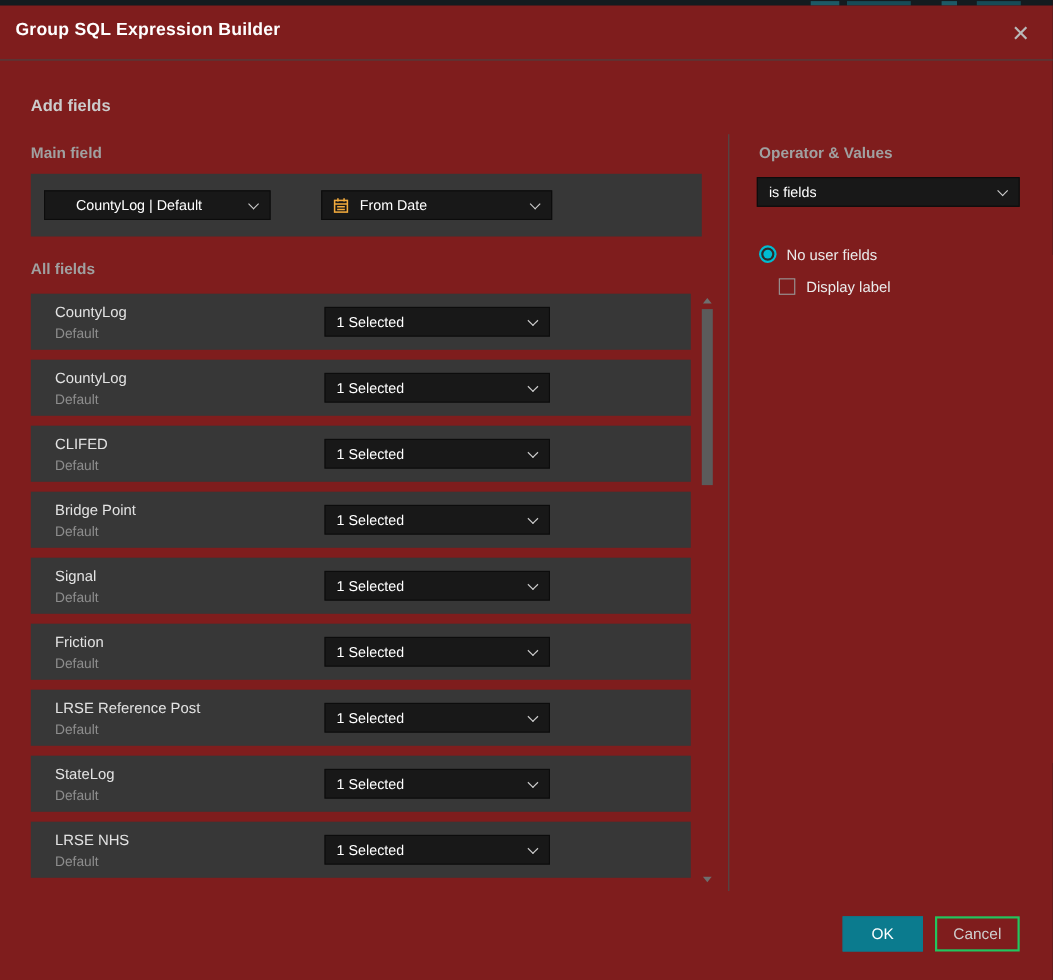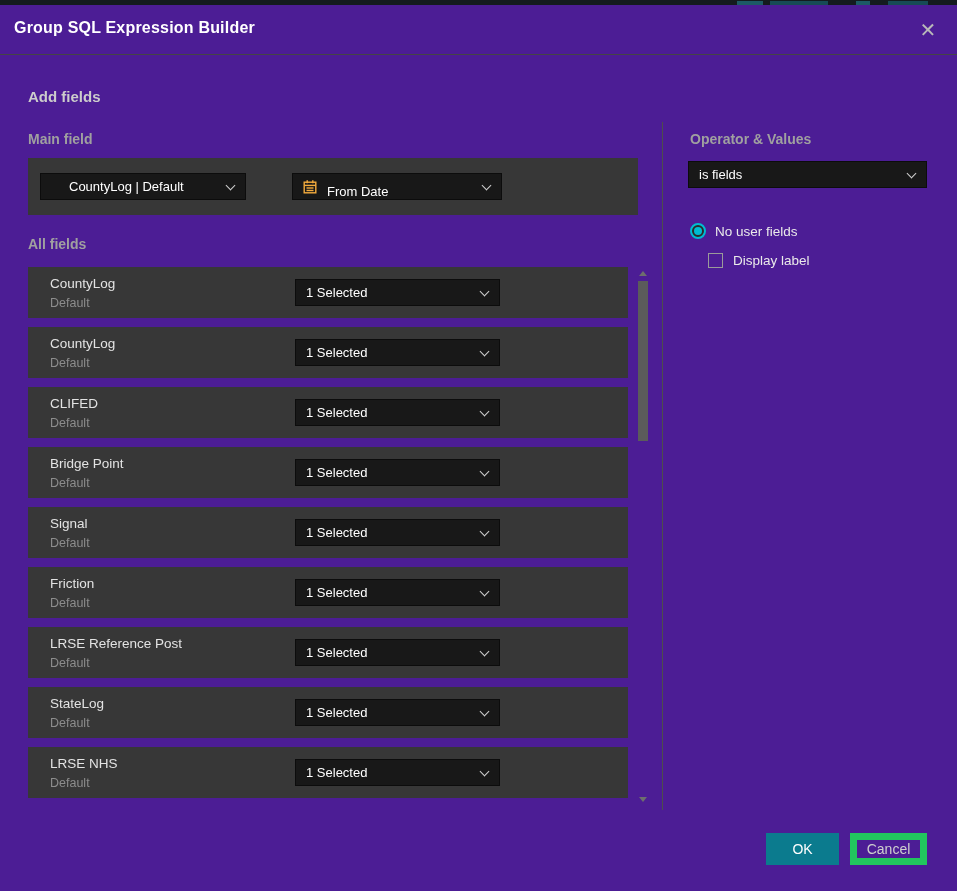--- a/index.html
+++ b/index.html
@@ -15,21 +15,21 @@
   
   .app-edge { position:absolute; top:0; left:0; width:957px; height:5px; background:#141b1f; }
   .app-edge .mark { position:absolute; top:1px; height:4px; background:#1d5a66; }
   .app-edge .m1 { left:737px; width:26px; }
   .app-edge .m2 { left:770px; width:58px; background:#174b56; }
   .app-edge .m3 { left:856px; width:14px; }
   .app-edge .m4 { left:888px; width:40px; background:#174b56; }
 
   .dialog {
     position:absolute; top:5px; left:0; width:957px; height:886px;
-    background:#4c1d95;
+    background:#7f1d1d;
   }
 
   
   .dlg-header {
     position:absolute; top:0; left:0; right:0; height:50px;
     border-bottom:1px solid #454545;
   }
   .dlg-title {
     position:absolute; left:14px; top:14px;
     font-size:16px; font-weight:bold; color:#ffffff; letter-spacing:.2px;
@@ -57,21 +57,21 @@
     border-right:1.6px solid #cfcfcf; border-bottom:1.6px solid #cfcfcf;
     transform:rotate(45deg); transform-origin:center; margin-top:-1px;
   }
 
   
   .main-panel {
     position:absolute; left:28px; top:153px; width:610px; height:57px;
     background:#373737;
   }
   .main-panel .layer-select { position:absolute; left:12px; top:15px; width:206px;padding-left:28px; }
-  .main-panel .field-select { position:absolute; left:264px; top:15px; width:210px;align-items:flex-end; }
+  .main-panel .field-select { position:absolute; left:264px; top:15px; width:210px; }
   .field-select .val { margin-left:24px; }
   .cal-icon { position:absolute; left:9px; top:5px; width:16px; height:16px; }
 
   
   .list { position:absolute; left:28px; top:262px; width:600px; }
   .row {
     position:relative; height:51px; margin-bottom:9px; background:#373737;
   }
   .row .fname { position:absolute; left:22px; top:9px; font-size:13.5px; color:#e3e3e3; }
   .row .fsub  { position:absolute; left:22px; top:29px; font-size:12.5px; color:#8d8d8d; }
@@ -105,21 +105,21 @@
   .checkbox { width:15px; height:15px; border:1px solid #9a9a9a; background:transparent; }
   .check-row .lbl { margin-left:10px; font-size:13.5px; color:#eaeaea; }
 
   
   .btn {
     position:absolute; top:828px; height:32px;
     display:flex; align-items:center; justify-content:center;
     font-size:14px; cursor:pointer;
   }
   .btn-ok { left:766px; width:73px; background:#0b7b8e; color:#ffffff; border:1px solid #0b7b8e; }
-  .btn-cancel { left:850px; width:77px; background:transparent; color:#cfcfcf; border:7px solid #22c55e; }
+  .btn-cancel { left:850px; width:77px; background:transparent; color:#cfcfcf; border:2px solid #22c55e; }
 </style>
 </head>
 <body>
 
 <div class="app-edge">
   <div class="mark m1"></div>
   <div class="mark m2"></div>
   <div class="mark m3"></div>
   <div class="mark m4"></div>
 </div>

